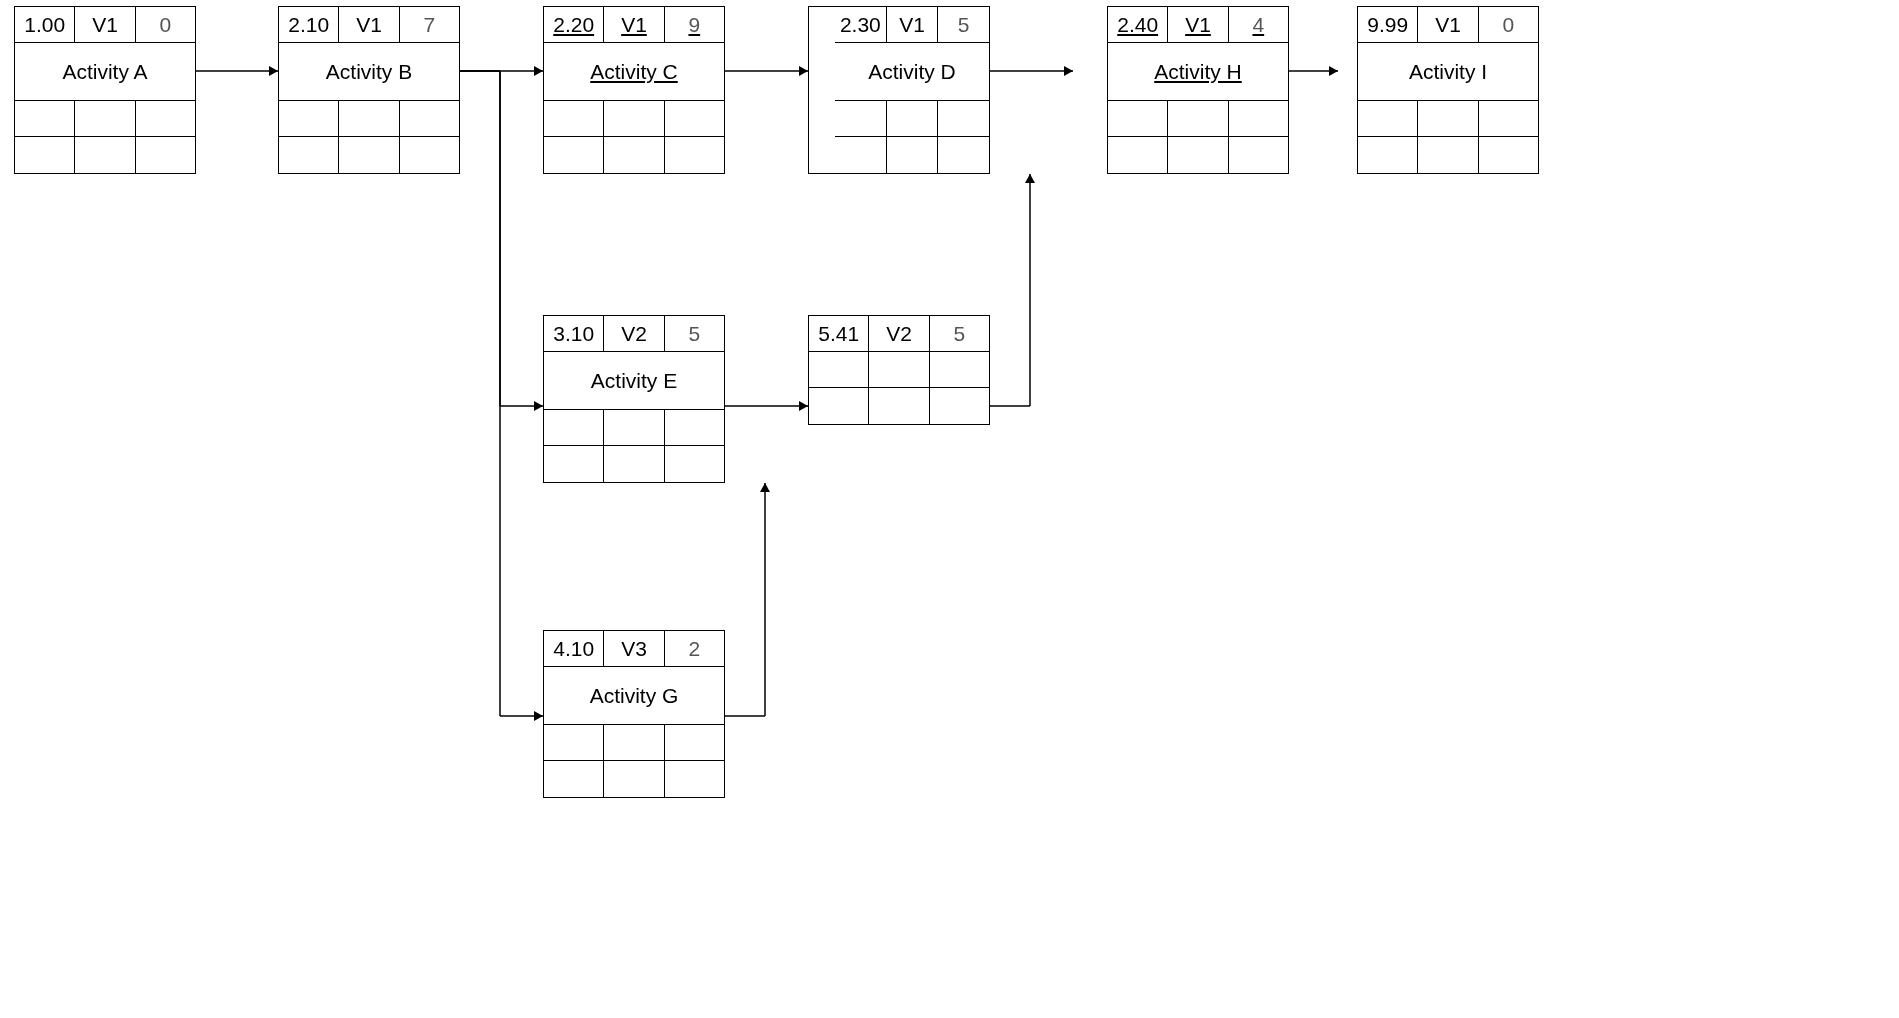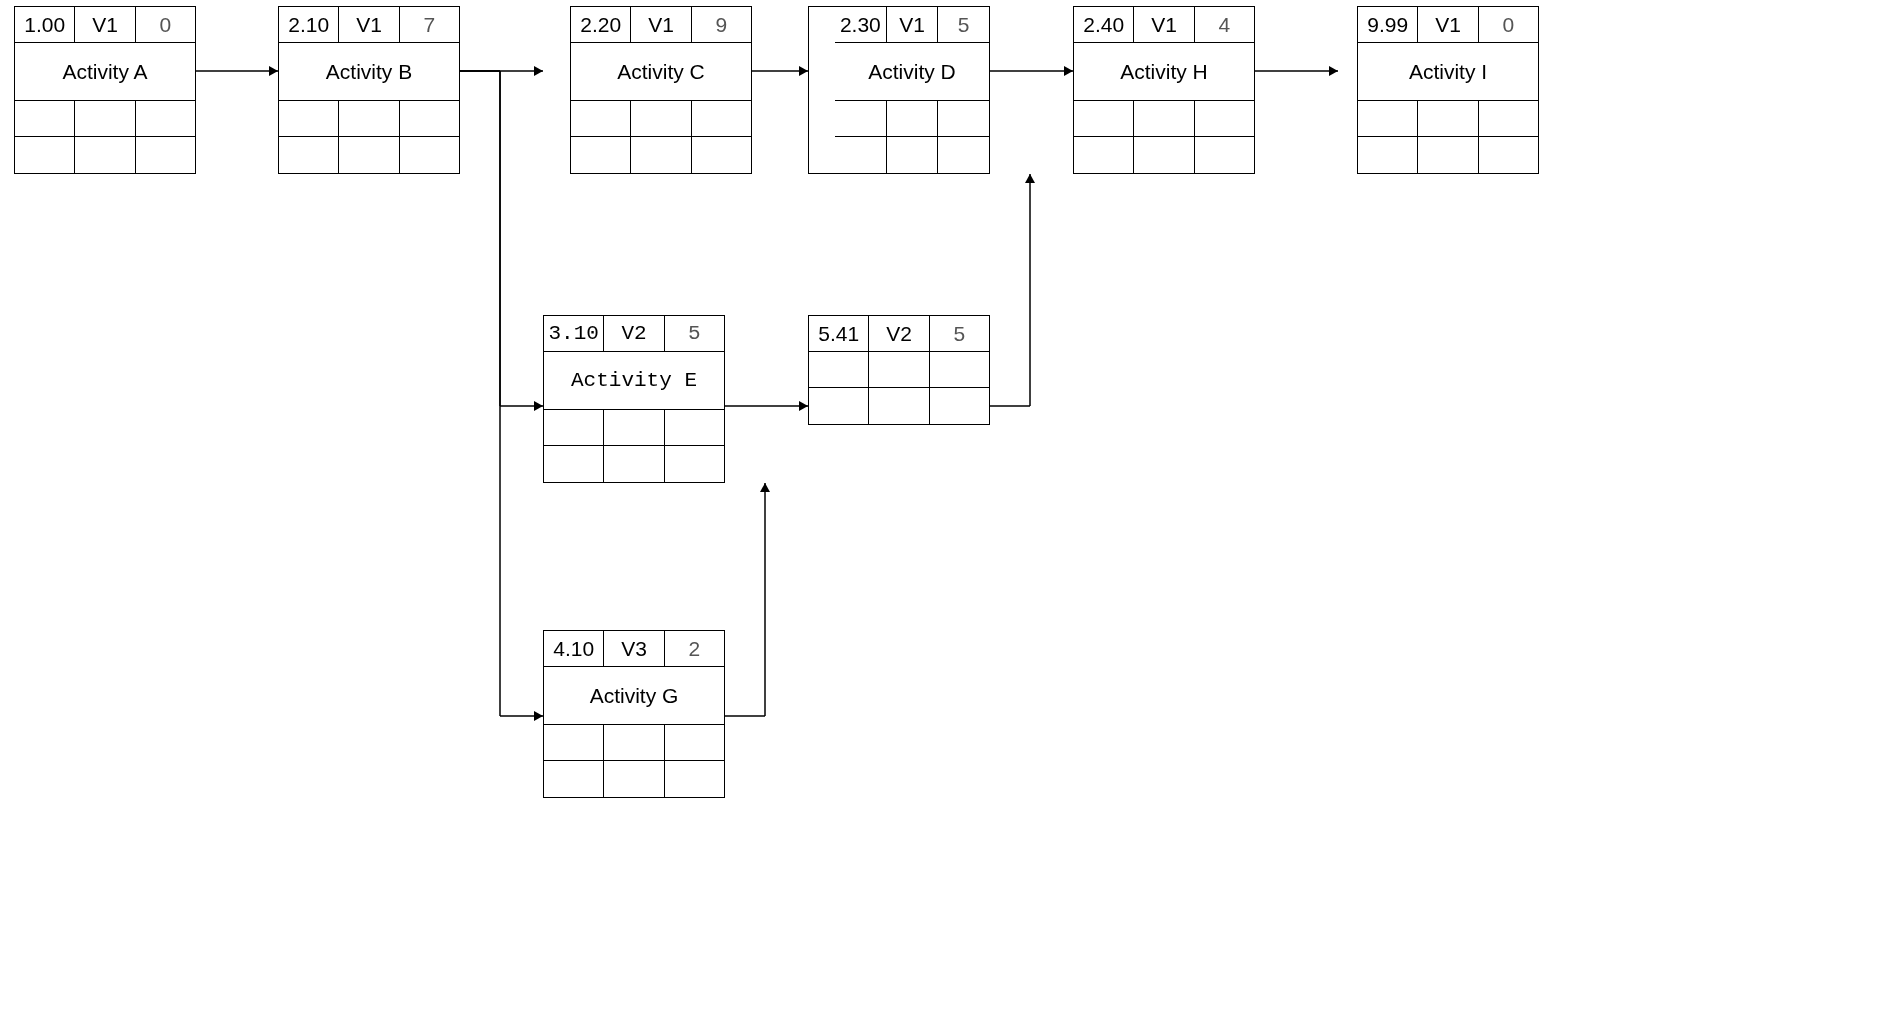--- a/index.html
+++ b/index.html
@@ -155,21 +155,21 @@
         <div class="cell"></div>
         <div class="cell"></div>
         <div class="cell"></div>
       </div>
       <div class="row">
         <div class="cell"></div>
         <div class="cell"></div>
         <div class="cell"></div>
       </div>
     </div>
-    <div class="node" style="left: 570px; top: 6px;">
+    <div class="node" style="left: 543px; top: 6px; text-decoration: underline;">
       <div class="row">
         <div class="cell">2.20</div>
         <div class="cell">V1</div>
         <div class="cell dur">9</div>
       </div>
       <div class="row title-row">
         <div class="title-cell">Activity C</div>
       </div>
       <div class="row">
         <div class="cell"></div>
@@ -195,21 +195,21 @@
         <div class="cell"></div>
         <div class="cell"></div>
         <div class="cell"></div>
       </div>
       <div class="row">
         <div class="cell"></div>
         <div class="cell"></div>
         <div class="cell"></div>
       </div>
     </div>
-    <div class="node" style="left: 1073px; top: 6px;">
+    <div class="node" style="left: 1107px; top: 6px; text-decoration: underline;">
       <div class="row">
         <div class="cell">2.40</div>
         <div class="cell">V1</div>
         <div class="cell dur">4</div>
       </div>
       <div class="row title-row">
         <div class="title-cell">Activity H</div>
       </div>
       <div class="row">
         <div class="cell"></div>
@@ -235,21 +235,21 @@
         <div class="cell"></div>
         <div class="cell"></div>
         <div class="cell"></div>
       </div>
       <div class="row">
         <div class="cell"></div>
         <div class="cell"></div>
         <div class="cell"></div>
       </div>
     </div>
-    <div class="node" style="left: 543px; top: 315px; font-family: Liberation Mono, monospace;">
+    <div class="node" style="left: 543px; top: 315px;">
       <div class="row">
         <div class="cell">3.10</div>
         <div class="cell">V2</div>
         <div class="cell dur">5</div>
       </div>
       <div class="row title-row">
         <div class="title-cell">Activity E</div>
       </div>
       <div class="row">
         <div class="cell"></div>

